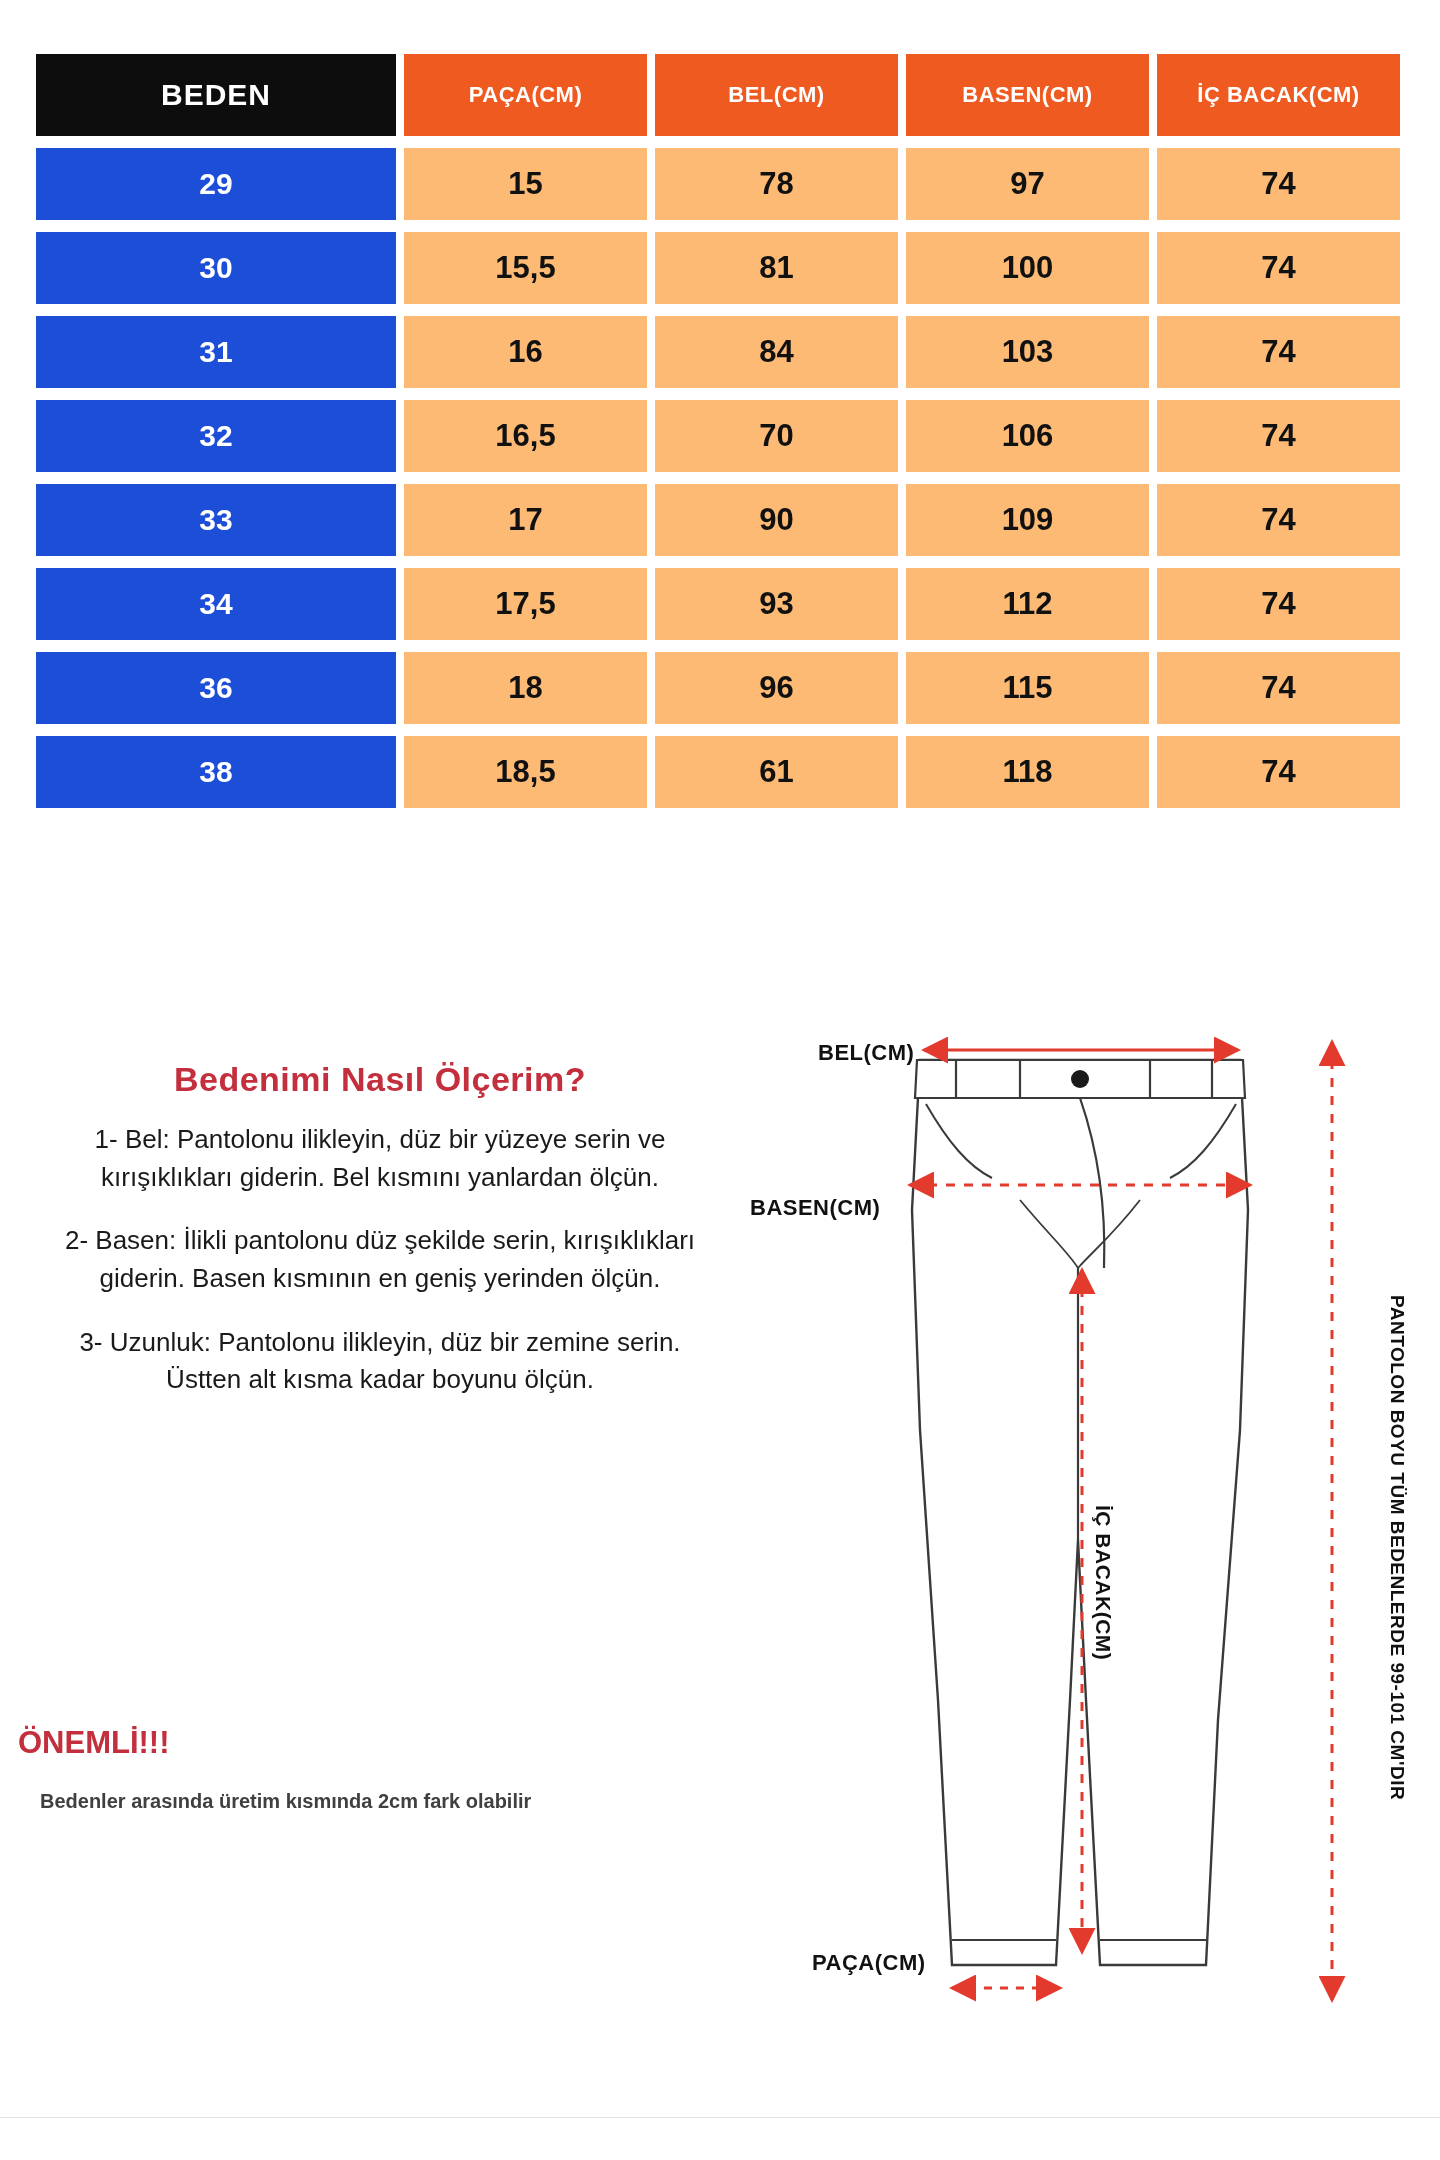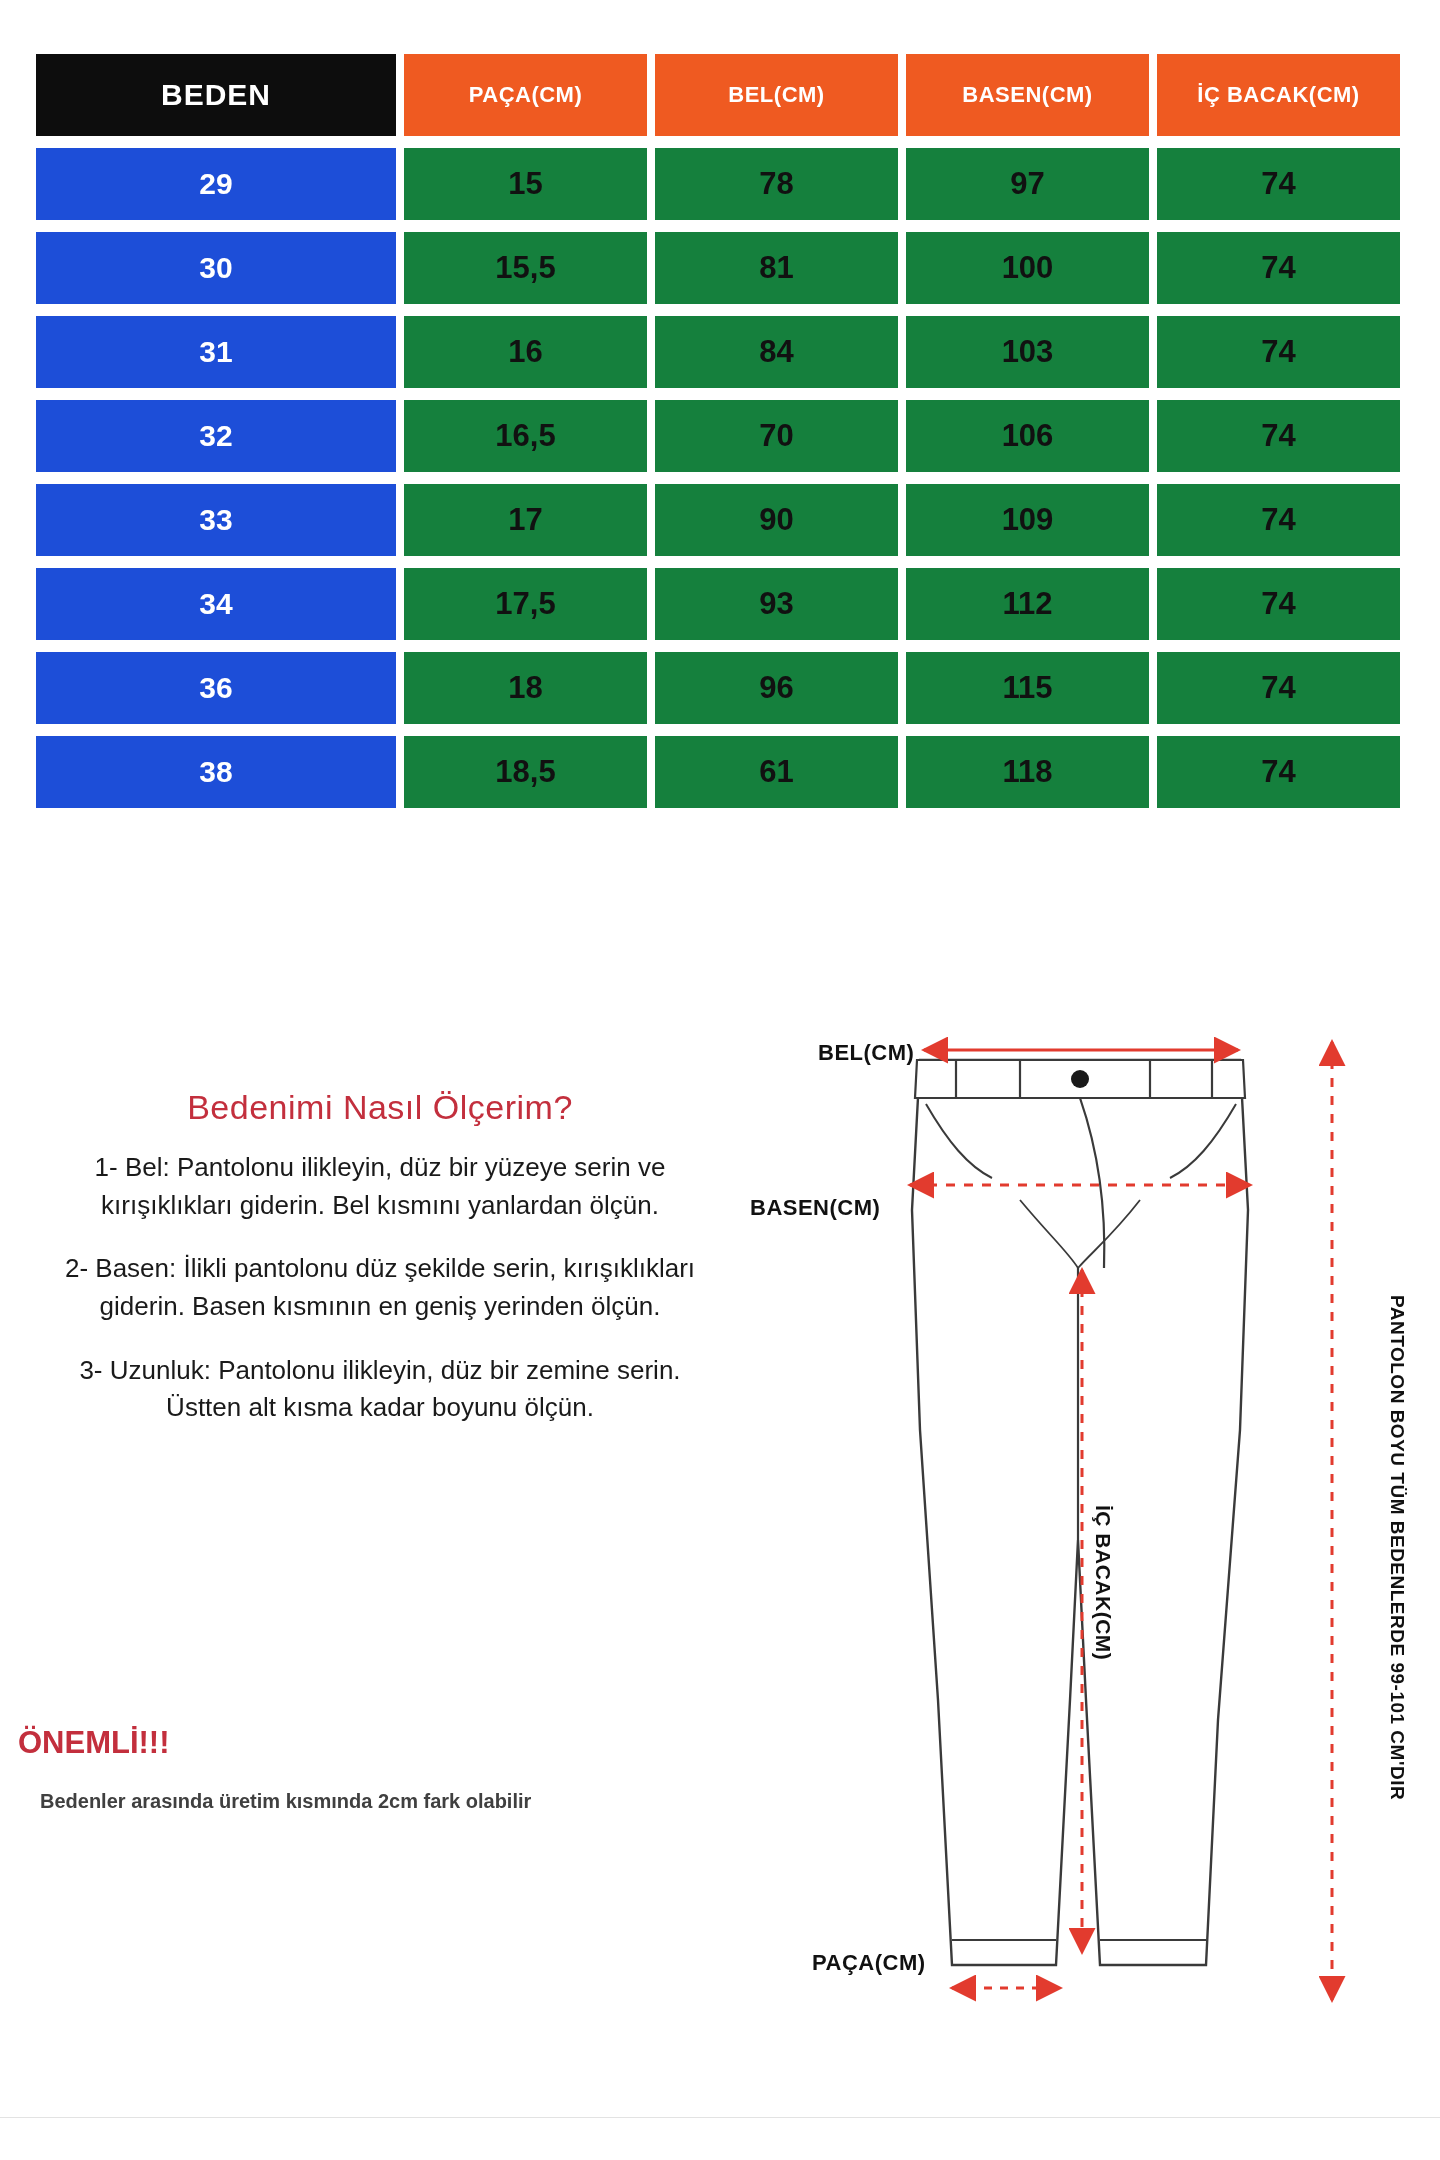--- a/index.html
+++ b/index.html
@@ -60,21 +60,21 @@
   }
   td.size-cell {
     background: #1d4ed8;
     color: #ffffff;
     font-size: 30px;
     font-weight: bold;
     height: 72px;
     width: 360px;
   }
   td.value-cell {
-    background: #15803d;
+    background: #fdba74;
     color: #111111;
     font-size: 31px;
     font-weight: bold;
     height: 72px;
   }
   
   .lower {
     position: absolute;
     left: 0;
     top: 1000px;
@@ -84,24 +84,23 @@
   .howto {
     position: absolute;
     left: 20px;
     top: 60px;
     width: 720px;
     text-align: center;
   }
   .howto-title {
     color: #c32f3d;
     font-size: 34px;
-    font-weight: normal;
+    font-weight: bold;
     margin-bottom: 22px;
     letter-spacing: 0.5px;
-    margin-top: 28px;
   }
   .howto p {
     font-size: 26px;
     line-height: 1.45;
     color: #1a1a1a;
     margin: 0 0 26px 0;
     padding: 0 40px;
     font-weight: normal;
   }
   .important {

